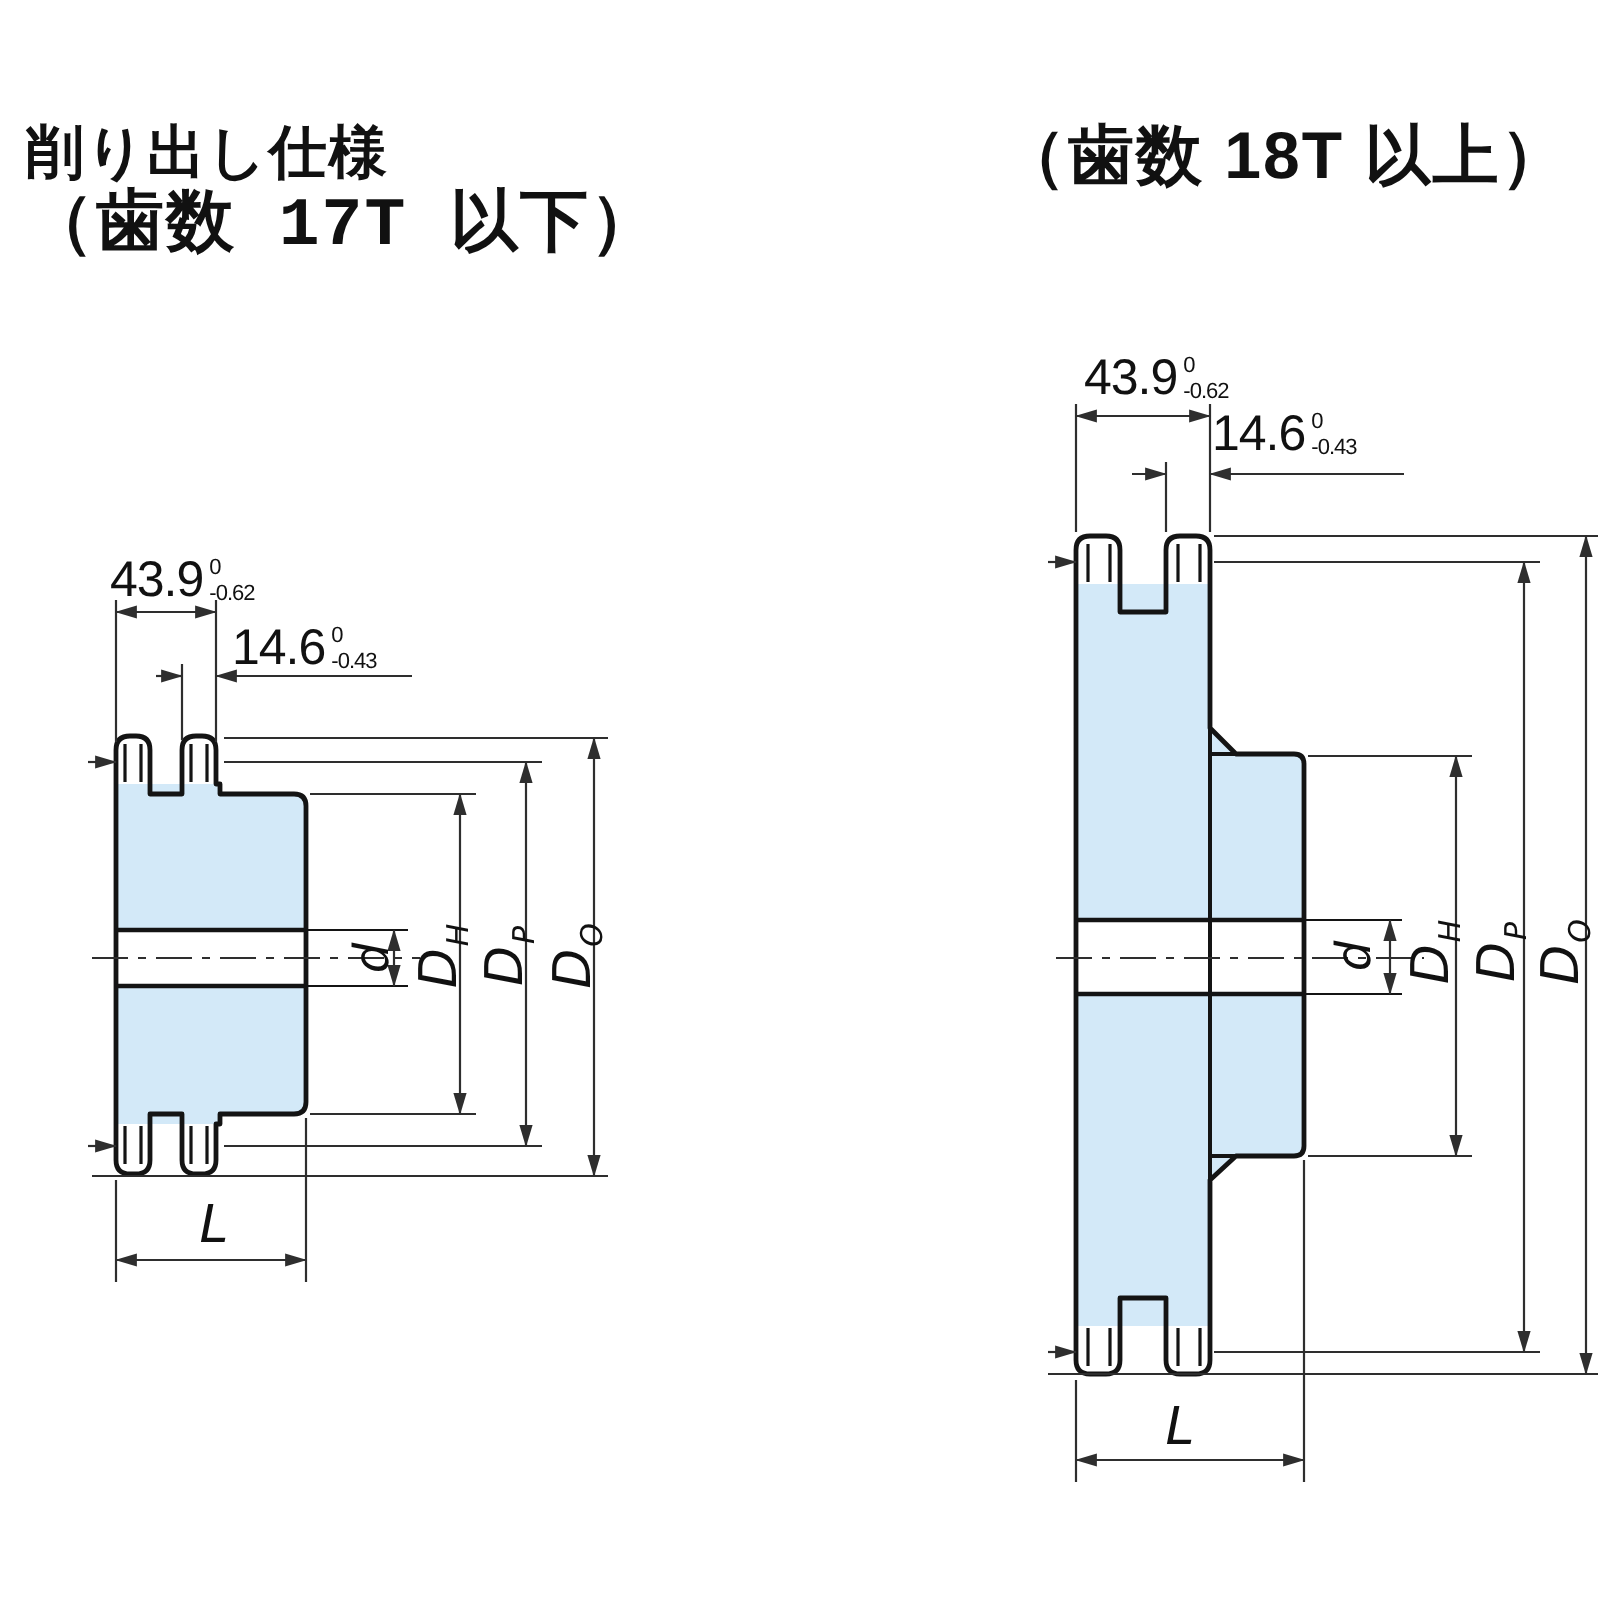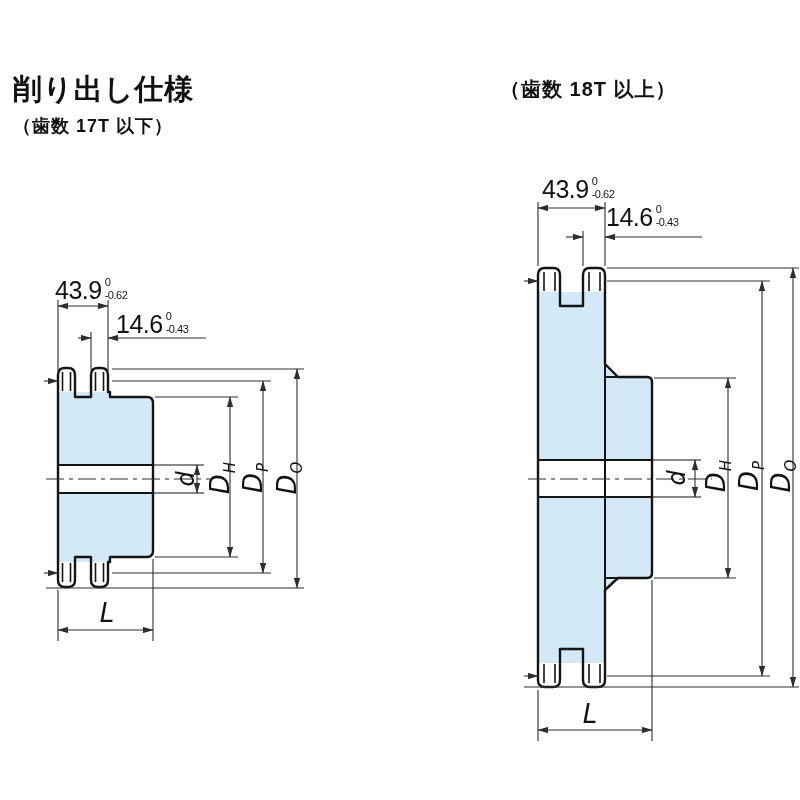--- a/index.html
+++ b/index.html
@@ -1,20 +1,20 @@
 <!DOCTYPE html>
 <html><head>
 <meta charset="utf-8">
 <style>
   html,body{margin:0;padding:0;}
   #page{position:relative;width:800px;height:800px;background:#ffffff;overflow:hidden;
         font-family:"Liberation Sans",sans-serif;color:#111;}
   #cad{position:absolute;left:0;top:0;}
-  .title{position:absolute;font-weight:700;font-size:29px;line-height:37px;letter-spacing:1px;white-space:nowrap;margin-top:12px;}
-  .dimval{position:absolute;display:flex;align-items:flex-start;font-size:25px;letter-spacing:-0.5px;white-space:nowrap;}
+  .title{position:absolute;font-weight:700;font-size:29px;line-height:37px;letter-spacing:1px;white-space:nowrap;}
+  .dimval{position:absolute;display:flex;align-items:center;font-size:25px;letter-spacing:-0.5px;white-space:nowrap;}
   .tol{display:inline-flex;flex-direction:column;font-size:11px;line-height:1.15;margin-left:3px;font-weight:400;}
   .rlabel{position:absolute;display:flex;align-items:baseline;white-space:nowrap;
           transform:translate(-50%,-50%) rotate(-90deg);
           font-style:italic;font-size:26px;font-family:"DejaVu Sans",sans-serif;}
   .dsub{font-size:15px;position:relative;top:6px;margin-left:1px;}
   .llabel{position:absolute;transform:translate(-50%,-50%);font-style:italic;font-size:26px;
           font-family:"DejaVu Sans",sans-serif;}
 </style>
 </head>
 <body>
@@ -145,25 +145,25 @@
       <line x1="793" y1="268" x2="793" y2="687" marker-start="url(#arw)" marker-end="url(#arw)"></line>
 
       <line x1="538" y1="690" x2="538" y2="741"></line>
       <line x1="652" y1="580" x2="652" y2="741"></line>
       <line x1="538" y1="730" x2="652" y2="730" marker-start="url(#arw)" marker-end="url(#arw)"></line>
     </g>
   </svg>
 
   <div class="title" style="left:13px;top:59px;">
     <div>削り出し仕様</div>
-    <div style="font-size:18px;">（歯数 17T 以下）</div>
+    <div style="font-size:34px;font-family:Liberation Mono, monospace;">（歯数 17T 以下）</div>
   </div>
 
   <div class="title" style="left:500px;top:59px;">
-    <div style="font-size:20px;">（歯数 18T 以上）</div>
+    <div style="font-size:33px;">（歯数 18T 以上）</div>
   </div>
 
   <div class="dimval" style="left:55px;top:276px;">
     <span>43.9</span>
     <span class="tol">
       <span>0</span>
       <span>-0.62</span>
     </span>
   </div>
   <div class="dimval" style="left:116px;top:310px;">

